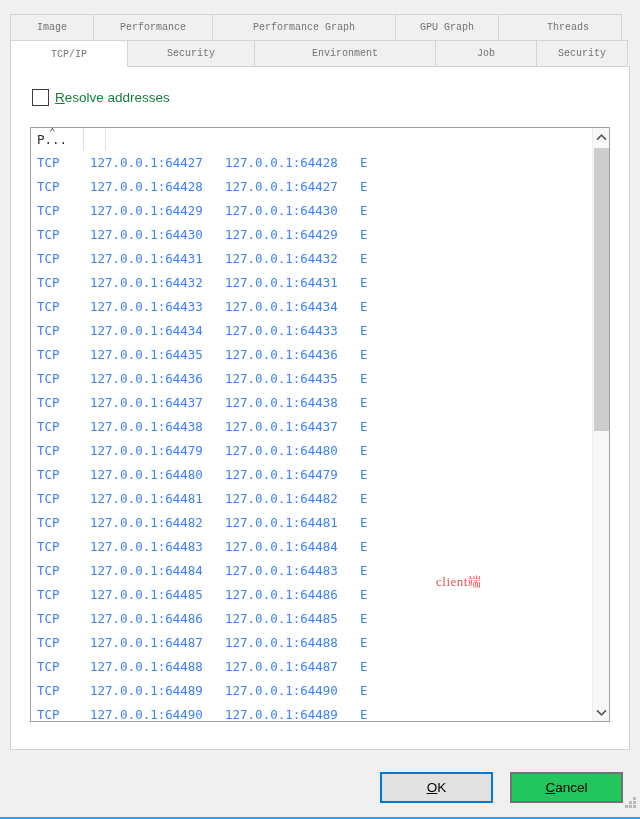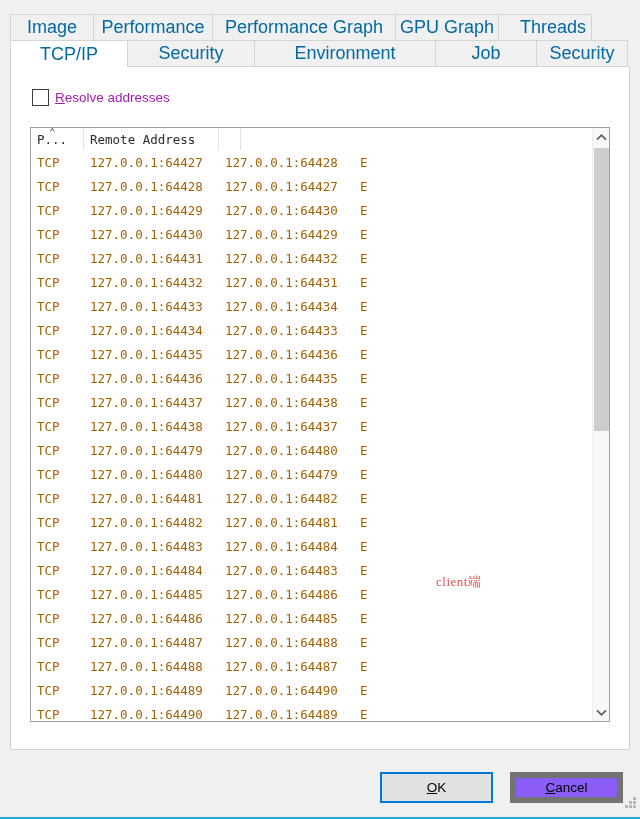--- a/index.html
+++ b/index.html
@@ -42,41 +42,42 @@
   }
   .tab {
     box-sizing: border-box;
     background: #f0f0f0;
     border: 1px solid #d4d4d4;
     border-bottom: none;
     margin-right: -1px;
     display: flex;
     align-items: center;
     justify-content: center;
-    font-size: 18px;
-    color: #0369a1;
+    font-size: 10px;
+    color: #737373;
     height: 26px;
     white-space: nowrap;
     cursor: default;
+    font-family: Liberation Mono, monospace;
   }
   .tab.selected {
     background: #ffffff;
     border-color: #d4d4d4;
     position: relative;
     z-index: 5;
     height: 27px;
   }
   .tab-row.row1 .tab { border-top: 1px solid #d4d4d4; }
 
   
   .t-image       { width: 84px; }
   .t-performance { width: 120px; }
   .t-perfgraph   { width: 184px; }
   .t-gpugraph    { width: 104px; }
-  .t-threads     { width: 94px; padding-left: 16px; }
+  .t-threads     { width: 124px; padding-left: 16px; }
   
   .t-tcpip       { width: 118px; }
   .t-security    { width: 128px; }
   .t-environment { width: 182px; }
   .t-job         { width: 102px; }
   .t-strings     { width: 92px; }
 
   
   #tab-panel {
     position: absolute;
@@ -102,21 +103,21 @@
     width: 17px;
     height: 17px;
     border: 1px solid #3b3b3b;
     background: #ffffff;
     box-sizing: border-box;
     margin-right: 6px;
     flex: none;
   }
   .cb-label {
     font-size: 13.5px;
-    color: #a21caf;
+    color: #15803d;
     white-space: nowrap;
   }
   .cb-label u { text-decoration: underline; }
 
   
   #listview {
     position: absolute;
     left: 19px;
     top: 60px;
     width: 580px;
@@ -168,21 +169,21 @@
     bottom: 0;
     overflow: hidden;
     background: #ffffff;
   }
   .lv-row {
     display: flex;
     height: 24px;
     align-items: center;
     font-family: "DejaVu Sans Mono", monospace;
     font-size: 12.5px;
-    color: #a16207;
+    color: #3b82f6;
     white-space: nowrap;
     cursor: default;
   }
   .lv-cell {
     box-sizing: border-box;
     padding-left: 6px;
     overflow: hidden;
     white-space: nowrap;
   }
   .lv-cell.c-proto  { width: 53px; border: none; }
@@ -245,22 +246,22 @@
     left: 0;
     top: 772px;
     width: 640px;
     height: 34px;
   }
   .dlg-button {
     position: absolute;
     box-sizing: border-box;
     width: 113px;
     height: 31px;
-    background: #8b5cf6;
-    border: 6px solid #737373;
+    background: #22c55e;
+    border: 2px solid #737373;
     font-family: "Liberation Sans", sans-serif;
     font-size: 13.5px;
     color: #000;
     display: flex;
     align-items: center;
     justify-content: center;
     cursor: default;
   }
   .dlg-button u { text-decoration: underline; }
   #ok-button {
@@ -330,23 +331,20 @@
       <span class="cb-label"><u>R</u><span>esolve addresses</span></span>
     </label>
 
     <div id="listview">
 
       <div id="lv-header">
         <div class="lv-col c-proto">
           <span>P...</span>
           <span class="sort-caret">⌃</span>
         </div>
-        <div class="lv-col c-remote">
-          <span>Remote Address</span>
-        </div>
         <div class="lv-col c-state">
           <span></span>
         </div>
       </div>
 
       <div id="lv-body">
           <div class="lv-row">
             <div class="lv-cell c-proto">TCP</div>
             <div class="lv-cell c-local">127.0.0.1:64427</div>
             <div class="lv-cell c-remote">127.0.0.1:64428</div>

